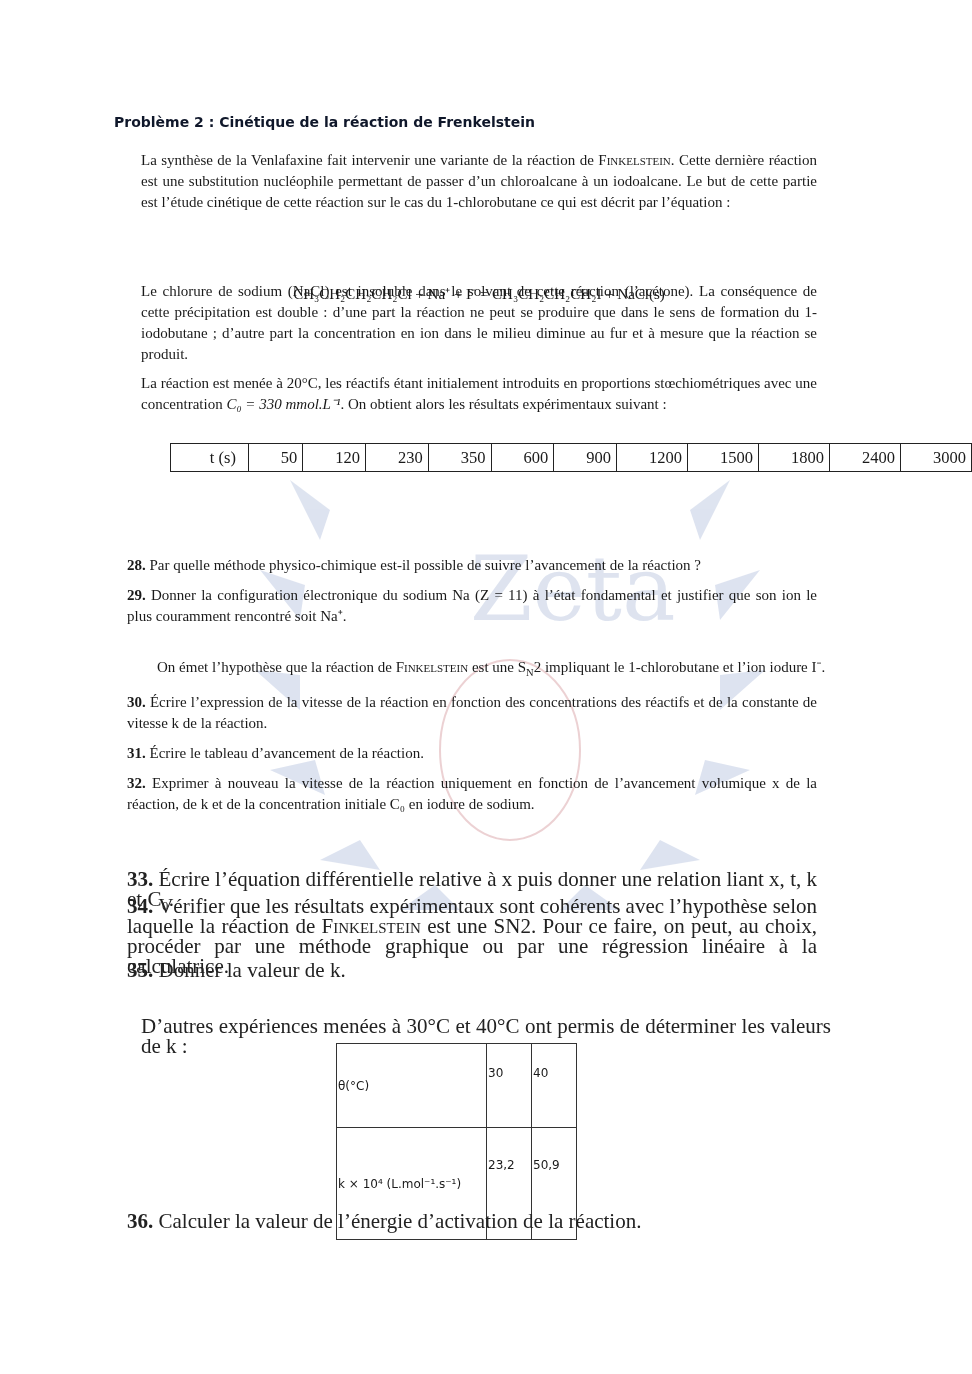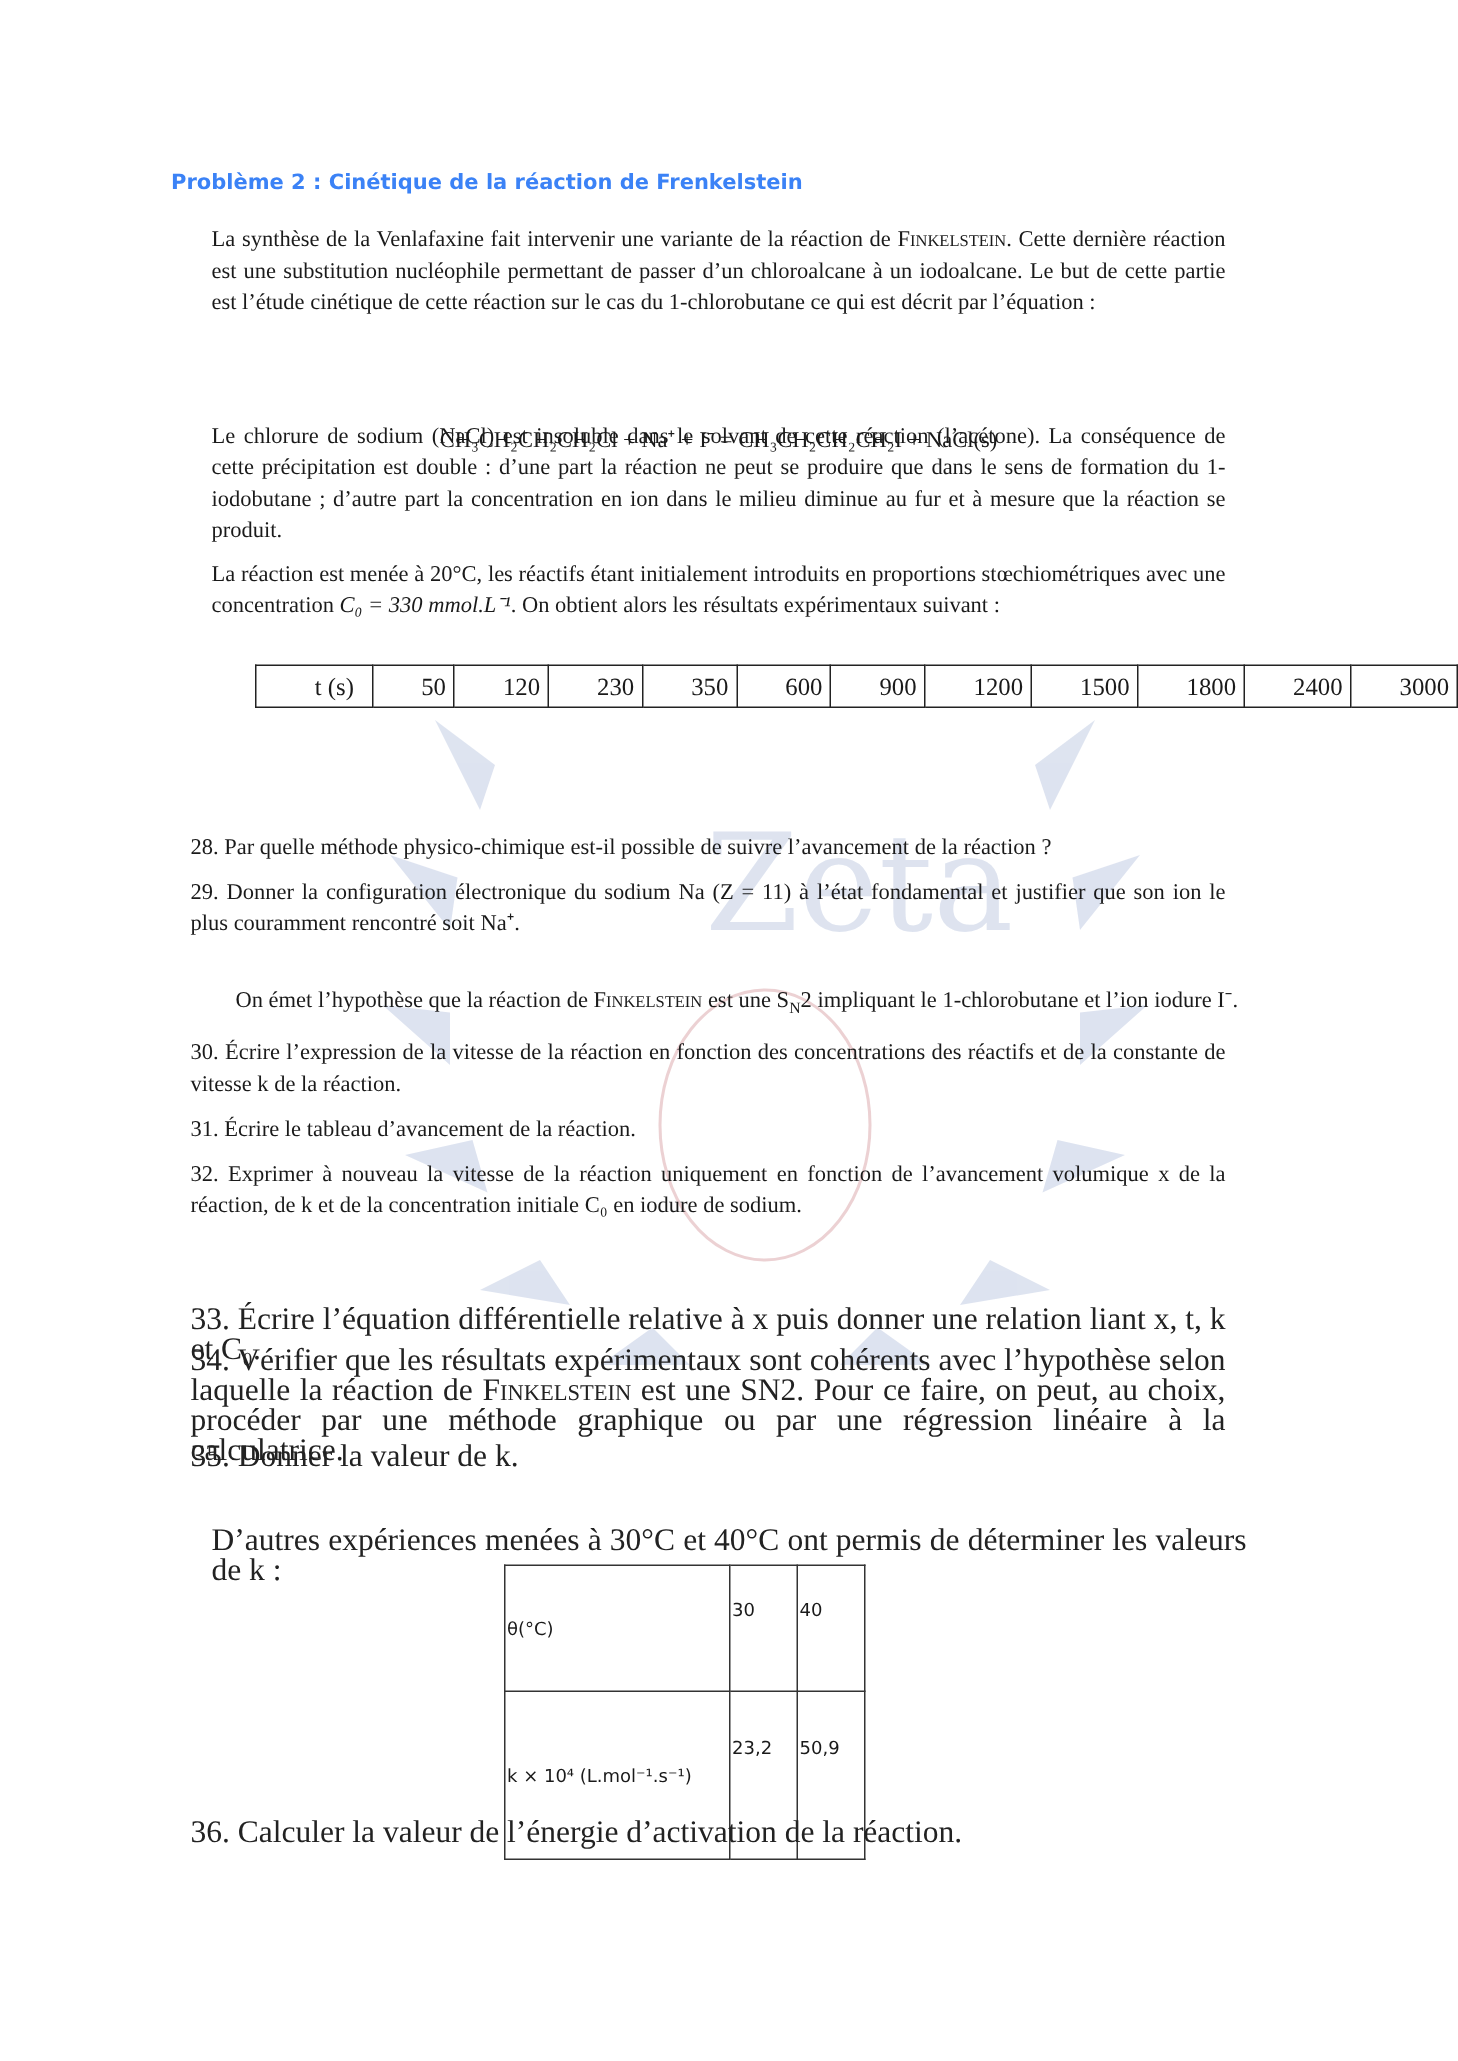--- a/index.html
+++ b/index.html
@@ -1,28 +1,28 @@
 <!DOCTYPE html>
 <html><head>
 <meta charset="utf-8">
 <style>
   html, body { margin: 0; padding: 0; background: #ffffff; }
   body { width: 972px; height: 1374px; position: relative; overflow: hidden; color: #1a1a1a; }
   .watermark { position: absolute; left: 230px; top: 420px; width: 560px; height: 520px; pointer-events: none; }
-  .title { position: absolute; left: 114px; top: 114px; font-family: "DejaVu Sans", sans-serif; font-weight: bold; font-size: 14px; color: #3b82f6; }
+  .title { position: absolute; left: 114px; top: 114px; font-family: "DejaVu Sans", sans-serif; font-weight: bold; font-size: 14px; color: #0f172a; }
   .serif { font-family: "Liberation Serif", serif; font-size: 15px; line-height: 21px; }
   .para { position: absolute; left: 141px; width: 676px; text-align: justify; }
   .eq { position: absolute; left: 141px; width: 676px; text-align: center; }
   .sc { font-variant: small-caps; }
   table.data1 { position: absolute; left: 170px; top: 443px; border-collapse: collapse; font-family: "Liberation Serif", serif; font-size: 16.5px; }
   table.data1 td { border: 1.5px solid #222; text-align: center; padding: 0 5px; height: 34px; }
   table.data1 td.hdr { width: 88px; line-height: 17px; }
   table.data1 tr.row2 td { height: 27px; padding-left: 32px; }
   .q { position: absolute; left: 127px; width: 690px; text-align: justify; }
-  .q .num { font-weight: normal; }
+  .q .num { font-weight: bold; }
   .q2 { font-family: "Liberation Serif", serif; font-size: 21px; line-height: 20px; color: #222; }
   table.data2 { position: absolute; left: 336px; top: 1043px; border-collapse: collapse; font-family: "DejaVu Sans", sans-serif; font-size: 12px; }
   table.data2 td { border: 1.5px solid #333; text-align: left; }
   table.data2 td.h { width: 147px; }
   table.data2 td.c1 { width: 42px; vertical-align: top; padding-top: 22px; }
   table.data2 td.c2 { width: 42px; vertical-align: top; padding-top: 22px; }
   table.data2 tr.r1 td { height: 60px; }
   table.data2 tr.r1 td.h { vertical-align: middle; }
   table.data2 tr.r2 td { height: 80px; }
   table.data2 tr.r2 td.c1, table.data2 tr.r2 td.c2 { padding-top: 30px; }

